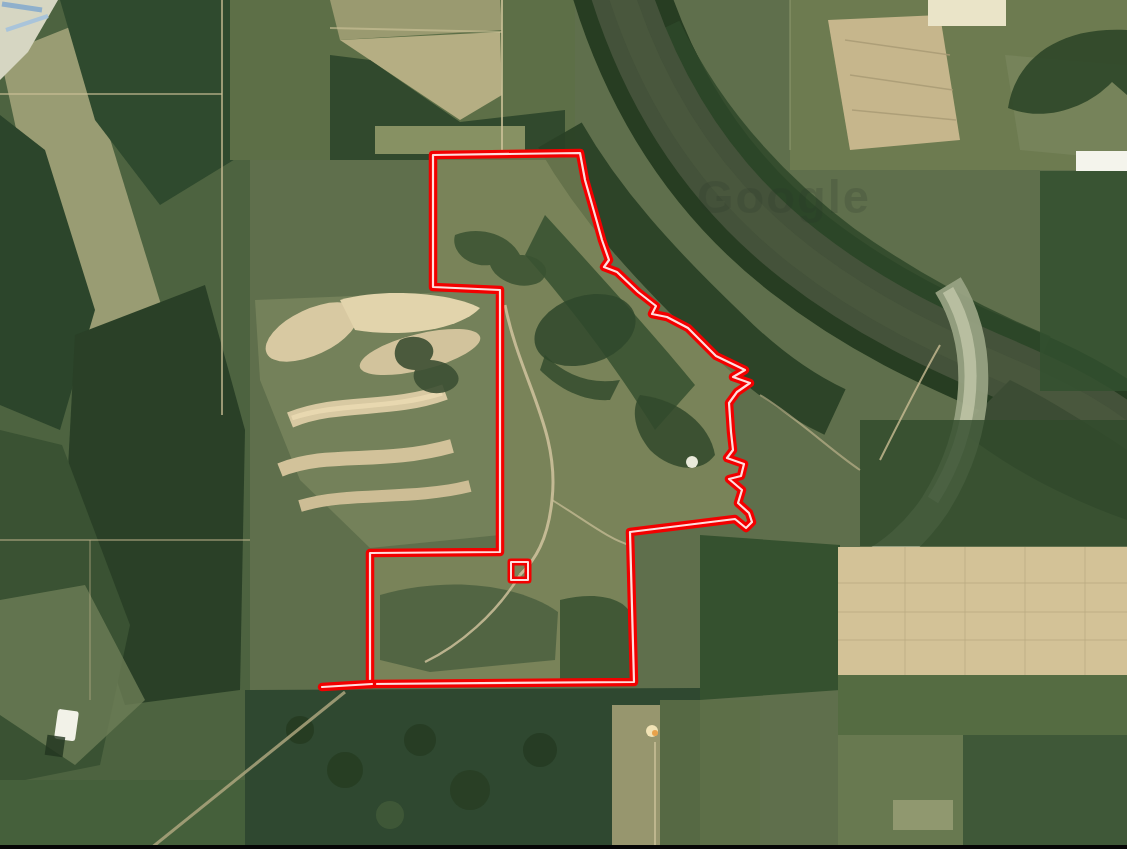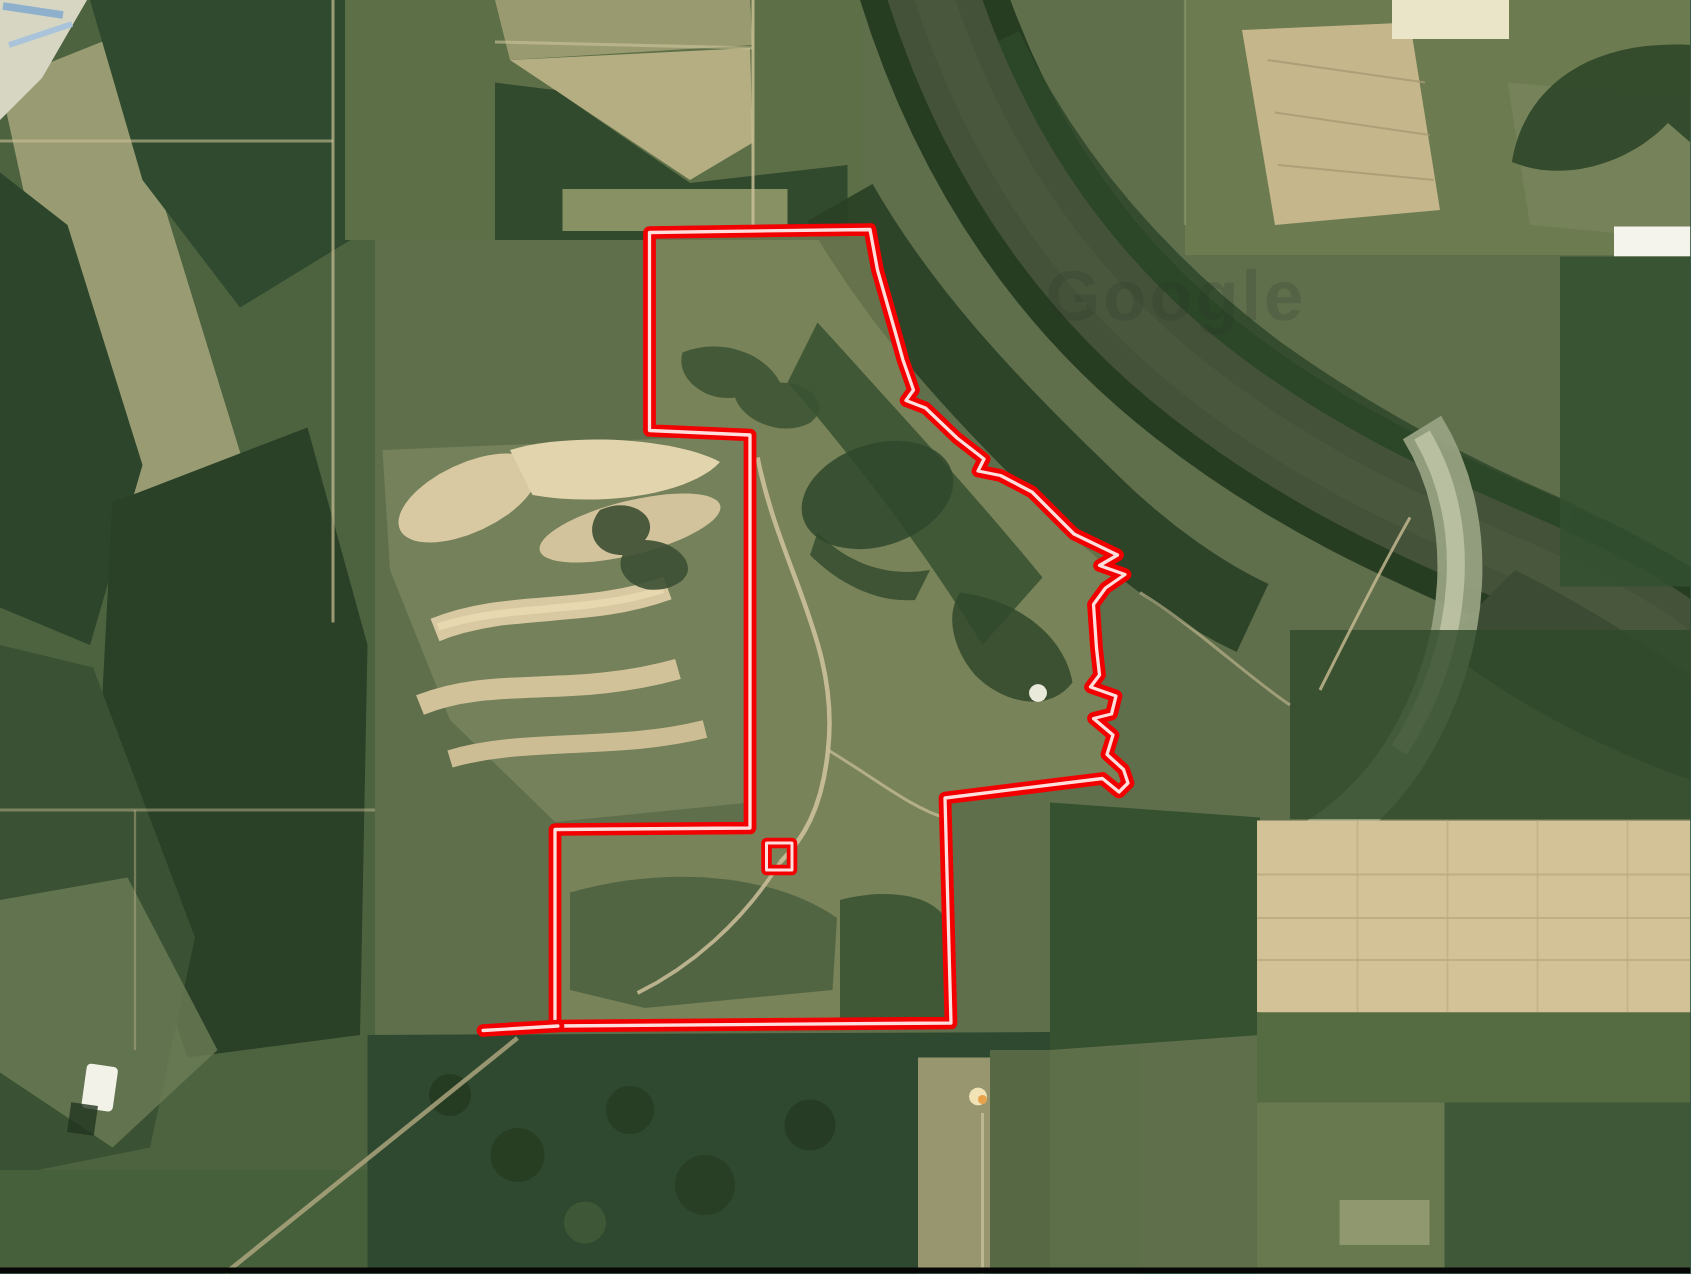--- a/index.html
+++ b/index.html
@@ -1,17 +1,17 @@
 <!DOCTYPE html>
 <html><head>
 <meta charset="utf-8">
 <style>
   html,body{margin:0;padding:0;background:#222;}
   .stage{position:relative;width:1127px;height:849px;overflow:hidden;
-         font-family:"Liberation Sans",sans-serif;background:#14b8a6;}
+         font-family:"Liberation Sans",sans-serif;background:#a3a3a3;}
   .stage svg{display:block;position:absolute;inset:0;}
   .wm{font-size:47px;font-weight:bold;fill:#2b372a;opacity:.2;letter-spacing:2px;
       font-family:"Liberation Sans",sans-serif;}
   .boundary{fill:none;stroke-linejoin:round;stroke-linecap:round;}
 </style>
 </head>
 <body>
 
 <div class="stage">
 <svg width="1127" height="849" viewBox="0 0 1127 849">

